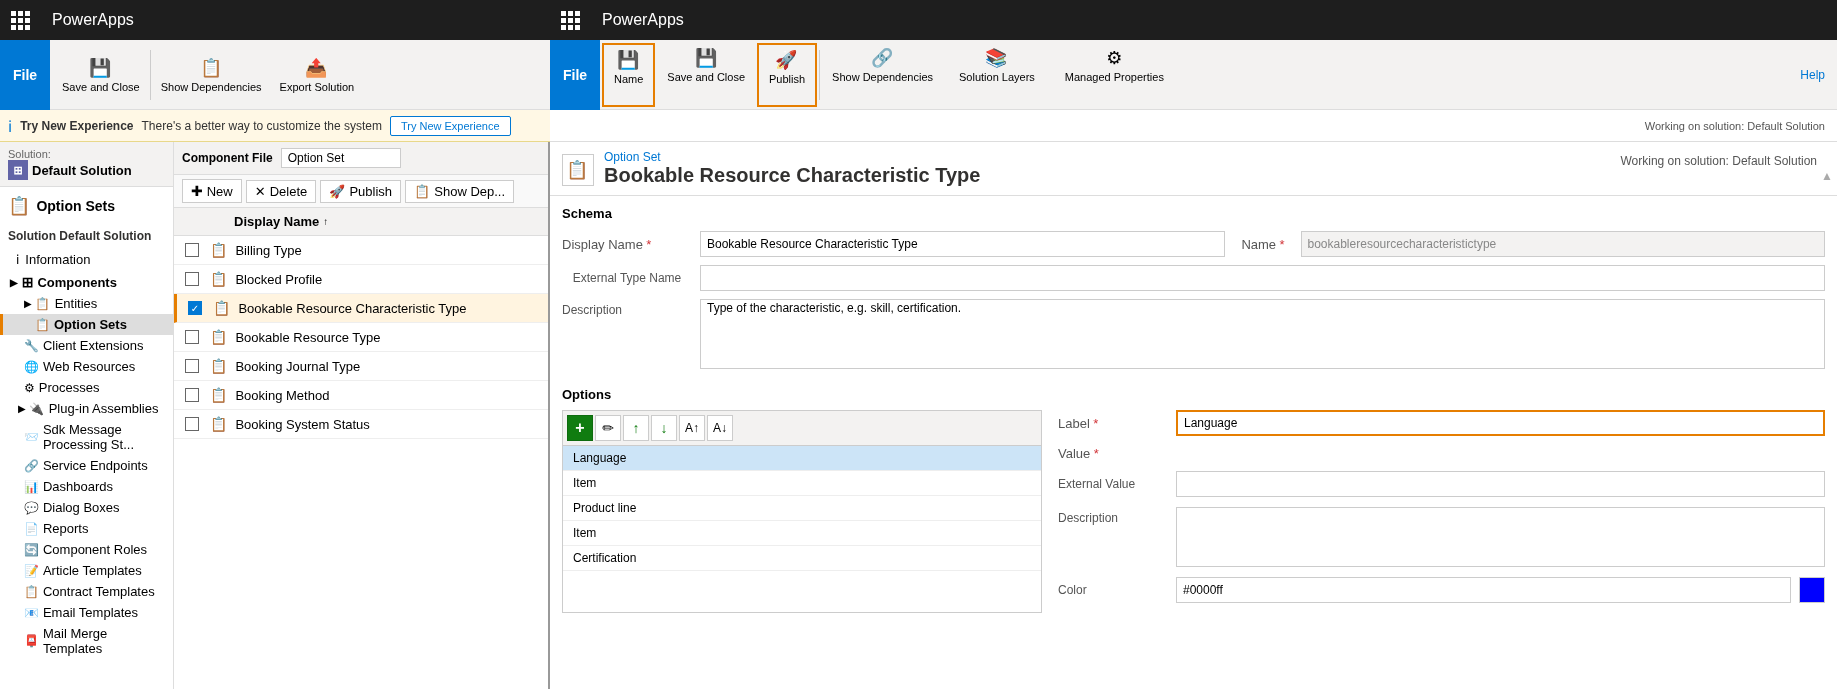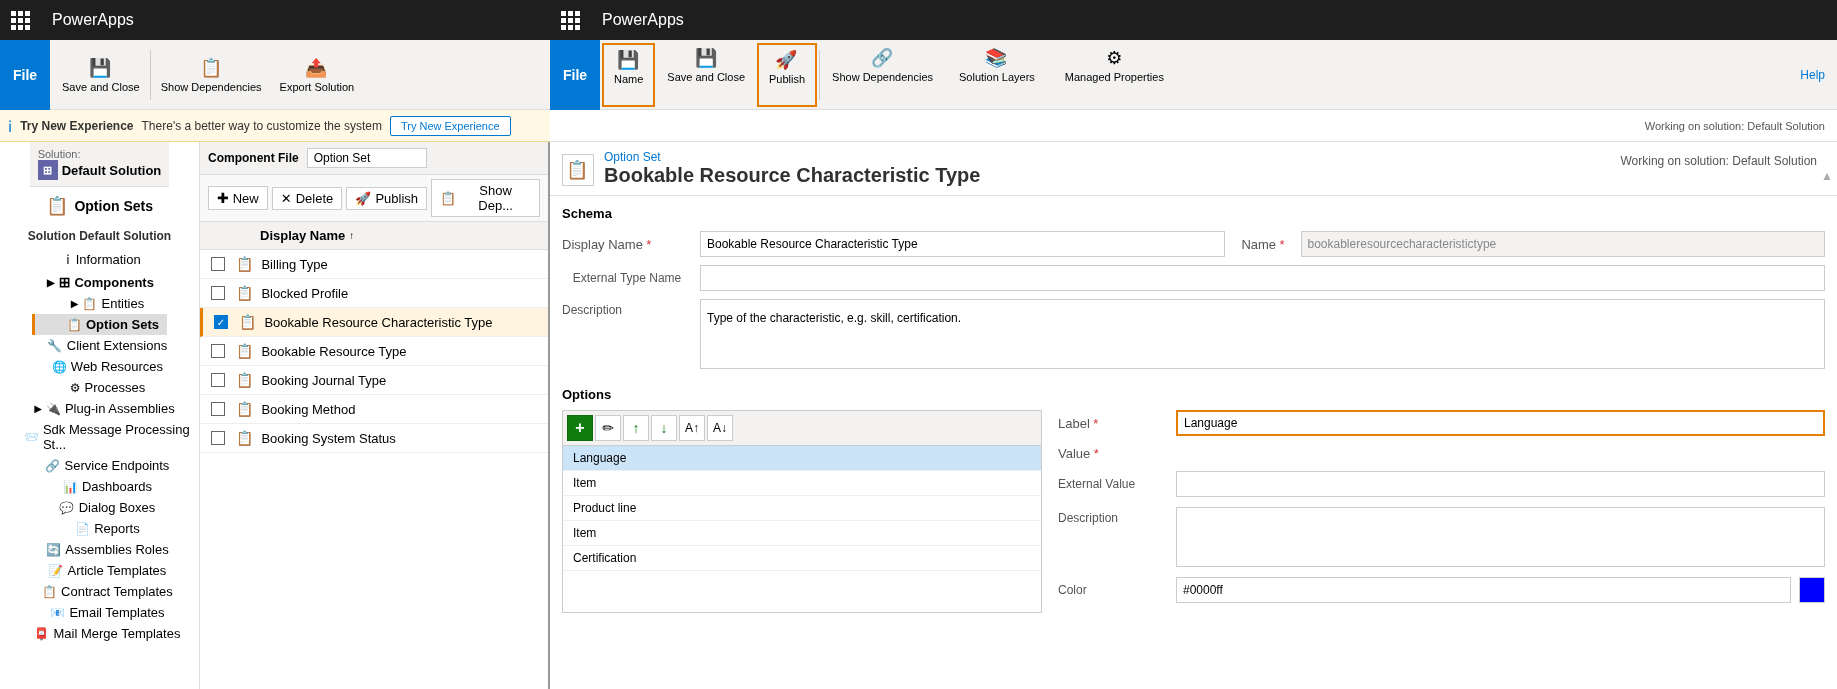--- a/index.html
+++ b/index.html
@@ -111,21 +111,21 @@
     </div>
     <div style="flex:1; background:#fff; border-bottom:1px solid #ddd; display:flex; align-items:center; justify-content:flex-end; padding:0 12px;">
       <span style="font-size:11px; color:#555;">Working on solution: Default Solution</span>
     </div>
   </div>
 
   <div style="display:flex; flex:1; overflow:hidden;">
 
     <div style="width:550px; display:flex; border-right:2px solid #999;">
 
-      <div style="width:200px; border-right:1px solid #ddd; display:flex; flex-direction:column; overflow-y:auto; background:#fff;align-items:center;">
+      <div style="width:174px; border-right:1px solid #ddd; display:flex; flex-direction:column; overflow-y:auto; background:#fff;">
 
         <div style="padding:6px 8px; background:#f3f2f1; border-bottom:1px solid #ddd;">
           <div style="font-size:11px; color:#666;">Solution:</div>
           <div style="font-size:12px; font-weight:600; display:flex; align-items:center; gap:4px;">
             <span style="background:#6264a7; color:white; width:20px; height:20px; display:flex; align-items:center; justify-content:center; font-size:11px;">⊞</span>
             <span>Default Solution</span>
           </div>
         </div>
 
         <div style="display:flex; align-items:center; gap:6px; padding:8px;">
@@ -185,21 +185,21 @@
         <div style="padding:3px 8px 3px 24px; cursor:pointer; display:flex; align-items:center; gap:4px;">
           <span style="font-size:12px;">💬</span>
           <span>Dialog Boxes</span>
         </div>
         <div style="padding:3px 8px 3px 24px; cursor:pointer; display:flex; align-items:center; gap:4px;">
           <span style="font-size:12px;">📄</span>
           <span>Reports</span>
         </div>
         <div style="padding:3px 8px 3px 24px; cursor:pointer; display:flex; align-items:center; gap:4px;">
           <span style="font-size:12px;">🔄</span>
-          <span>Assemblies Roles</span>
+          <span>Component Roles</span>
         </div>
         <div style="padding:3px 8px 3px 24px; cursor:pointer; display:flex; align-items:center; gap:4px;">
           <span style="font-size:12px;">📝</span>
           <span>Article Templates</span>
         </div>
         <div style="padding:3px 8px 3px 24px; cursor:pointer; display:flex; align-items:center; gap:4px;">
           <span style="font-size:12px;">📋</span>
           <span>Contract Templates</span>
         </div>
         <div style="padding:3px 8px 3px 24px; cursor:pointer; display:flex; align-items:center; gap:4px;">
@@ -341,21 +341,21 @@
           <input type="text" style="flex: 1 1 0%; border: 1px solid rgb(204, 204, 204); padding: 3px 6px; font-size: 12px; height: 26px; background: rgb(243, 242, 241); color: rgb(136, 136, 136);" value="bookableresourcecharacteristictype">
         </div>
 
         <div style="display:flex; align-items:center; margin-bottom:8px; gap:8px;">
           <label style="width:130px; font-size:12px; color:#555; flex-shrink:0;text-align:center;">External Type Name</label>
           <input type="text" style="flex: 1 1 0%; border: 1px solid rgb(204, 204, 204); padding: 3px 6px; font-size: 12px; height: 26px;" value="">
         </div>
 
         <div style="display:flex; align-items:flex-start; margin-bottom:8px; gap:8px;">
           <label style="width:130px; font-size:12px; color:#555; flex-shrink:0; padding-top:4px;">Description</label>
-          <textarea style="flex: 1 1 0%; border: 1px solid rgb(204, 204, 204); padding: 11px 6px; font-size: 12px; height: 70px; resize: none;">Type of the characteristic, e.g. skill, certification.</textarea>
+          <textarea style="flex: 1 1 0%; border: 1px solid rgb(204, 204, 204); padding: 1px 6px; font-size: 12px; height: 70px; resize: none;">Type of the characteristic, e.g. skill, certification.</textarea>
         </div>
       </div>
 
       <div style="padding:0 12px 12px;">
         <div style="font-size:13px; font-weight:700; margin-bottom:8px;">Options</div>
         <div style="display:flex; gap:16px;">
 
           <div style="width:480px; border:1px solid #ccc; display:flex; flex-direction:column;">
 
             <div style="display:flex; align-items:center; gap:2px; padding:4px; background:#f3f2f1; border-bottom:1px solid #ccc;">

